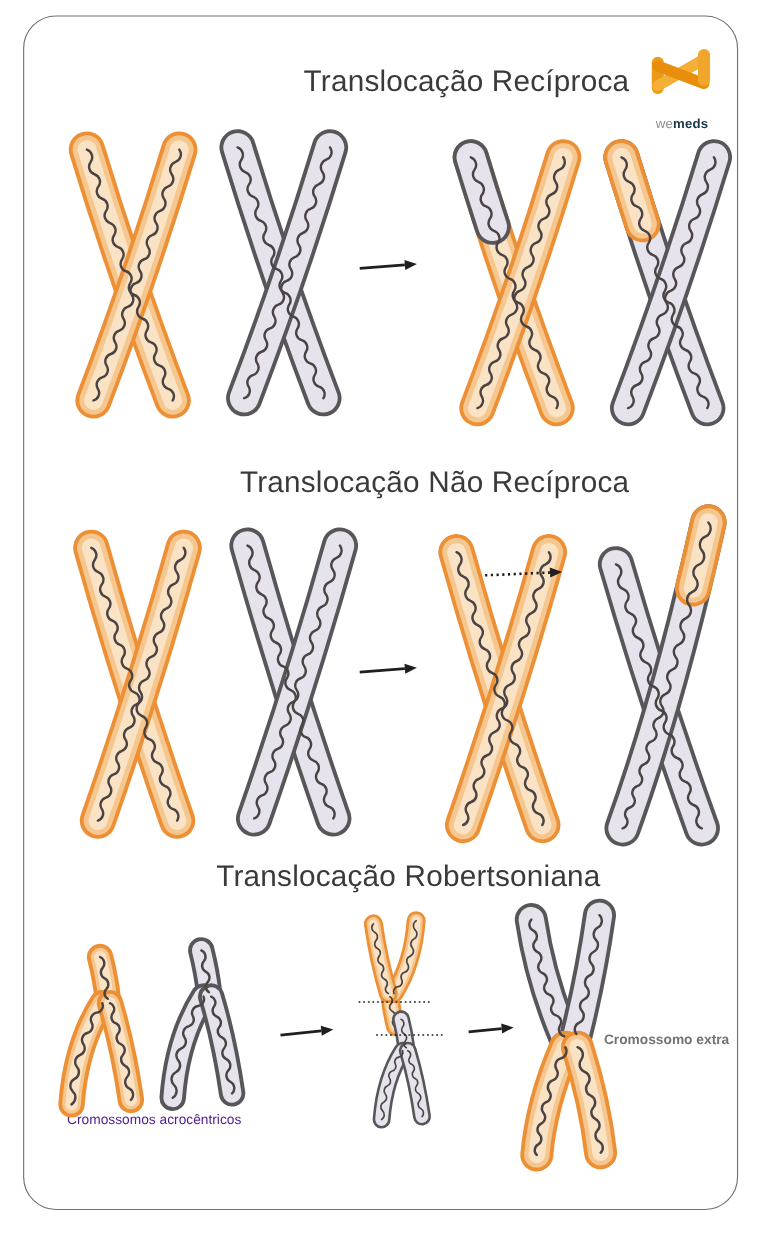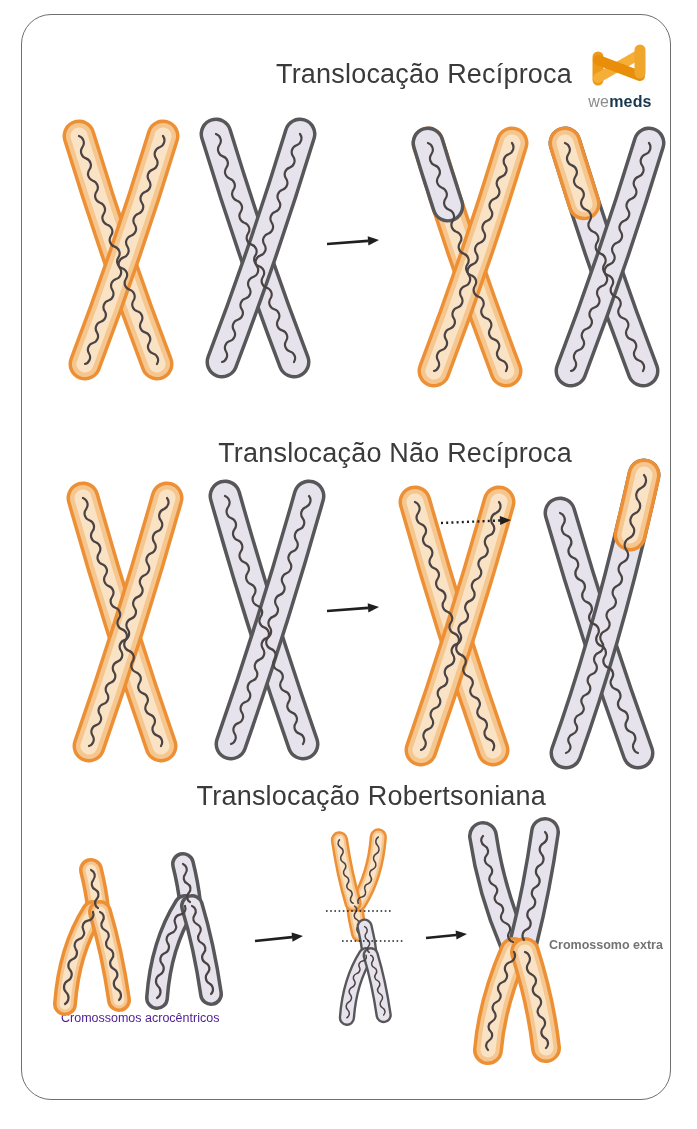--- a/index.html
+++ b/index.html
@@ -4,25 +4,25 @@
 <style>
   *{margin:0;padding:0;box-sizing:border-box}
   html,body{background:#ffffff}
   .page{position:relative;width:697px;height:1129px;background:#fff;
         font-family:"Liberation Sans","DejaVu Sans",sans-serif;overflow:hidden}
   .frame{position:absolute;left:21px;top:14px;width:650px;height:1086px;
          border:1.5px solid #6f6f6f;border-radius:30px}
   .title{position:absolute;width:572px;text-align:right;font-size:27px;
          color:#3a3a3a;letter-spacing:.2px;white-space:nowrap}
   .t1{top:59px}
-  .t2{top:438px}
+  .t2{top:423px}
   .t3{top:781px;left:-26px}
   .logo{position:absolute;left:574px;top:40px;width:92px;text-align:center}
   .logo svg{display:block;margin:0 auto}
-  .logotext{font-size:16px;line-height:20px;margin-top:2px;letter-spacing:.2px}
+  .logotext{font-size:12px;line-height:20px;margin-top:12px;letter-spacing:.2px}
   .we{color:#8d8d8d}
   .meds{color:#16374e;font-weight:bold}
   .caption{position:absolute;font-size:12.5px;color:#4c1d95;white-space:nowrap}
   .capL{left:61px;top:1011px}
   .capR{left:549px;top:938px;font-weight:bold;color:#737373}
   #art{position:absolute;left:0;top:0}
 </style>
 </head>
 <body>
 

